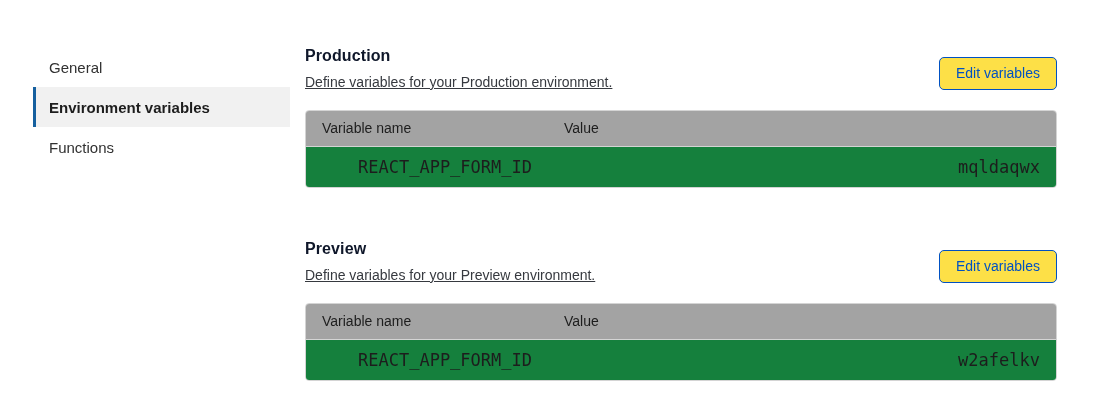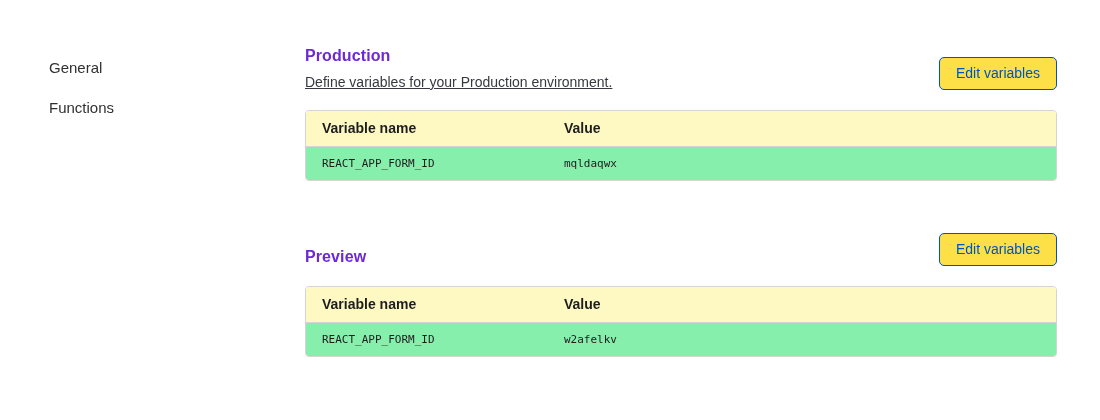--- a/index.html
+++ b/index.html
@@ -51,21 +51,21 @@
 
   .section-header {
     display: flex;
     justify-content: space-between;
     align-items: flex-end;
   }
   .section-title {
     margin: 0;
     font-size: 16px;
     font-weight: bold;
-    color: #6d28d9;
+    color: #0f172a;
     letter-spacing: 0.1px;
   }
   .section-desc {
     margin: 9px 0 0 0;
     font-size: 14px;
     color: #36393f;
     text-decoration: underline;
   }
   .edit-btn {
     background: #fde047;
@@ -84,45 +84,49 @@
   .var-table {
     margin-top: 20px;
     width: 100%;
     border: 1px solid #d4d4d4;
     border-radius: 4px;
     border-spacing: 0;
     border-collapse: separate;
     overflow: hidden;
   }
   .var-table th {
-    background: #fef9c3;
+    background: #a3a3a3;
     border-bottom: 1px solid #d4d4d4;
     text-align: left;
     font-size: 14px;
-    font-weight: bold;
+    font-weight: normal;
     color: #1d1d1d;
     padding: 9px 16px 10px 16px;
   }
   .var-table th.col-name { width: 242px; }
   .var-table td {
     padding: 10px 16px;
     font-family: "DejaVu Sans Mono", monospace;
-    font-size: 11px;
+    font-size: 17px;
     color: #1d1d1d;
-    background: #86efac;
+    background: #15803d;
+    text-align: right;
   }
 </style>
 </head>
 <body>
 
 <div class="layout">
 
   <nav class="sidebar">
     <div class="nav-item">
       <span>General</span>
+    </div>
+    <div class="nav-item selected">
+      <span>Environment variables</span>
     </div>
     <div class="nav-item">
       <span>Functions</span>
     </div>
   </nav>
 
   <main class="main">
 
     <section class="section">
       <div class="section-header">
@@ -145,20 +149,21 @@
             <td>mqldaqwx</td>
           </tr>
         </tbody>
       </table>
     </section>
 
     <section class="section">
       <div class="section-header">
         <div>
           <h2 class="section-title">Preview</h2>
+          <p class="section-desc">Define variables for your Preview environment.</p>
         </div>
         <button class="edit-btn">Edit variables</button>
       </div>
       <table class="var-table">
         <thead>
           <tr>
             <th class="col-name">Variable name</th>
             <th>Value</th>
           </tr>
         </thead>

